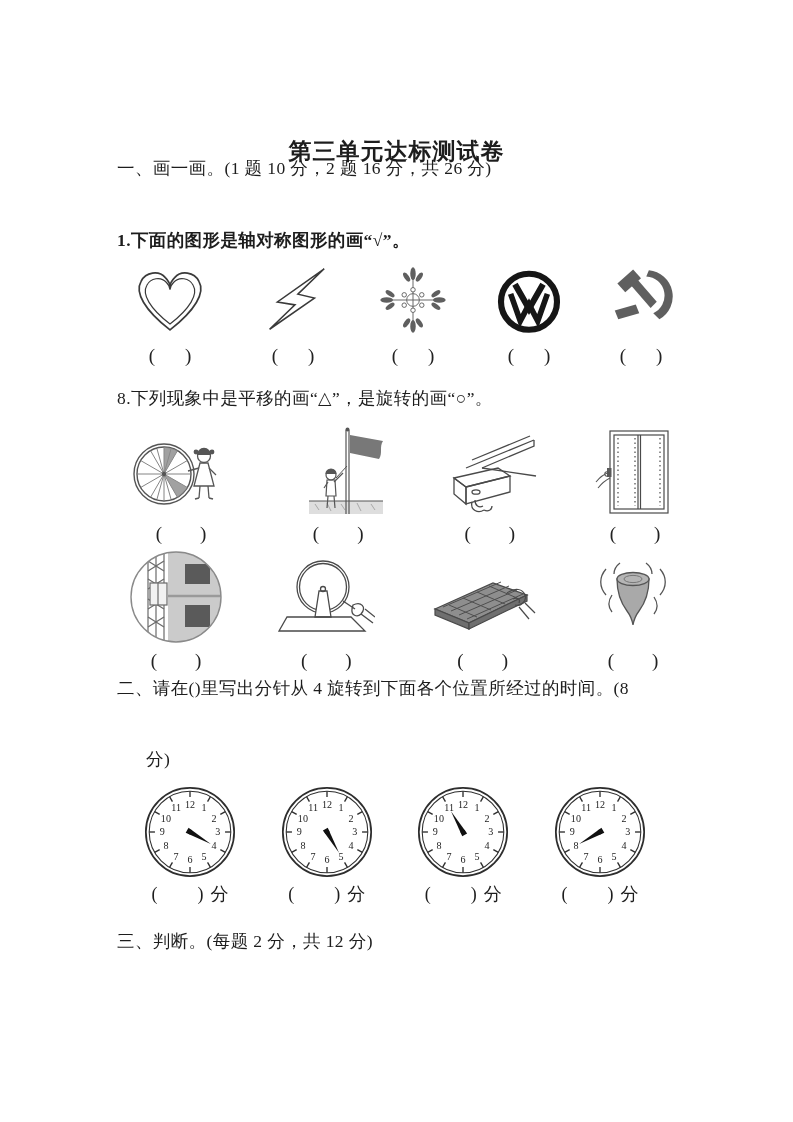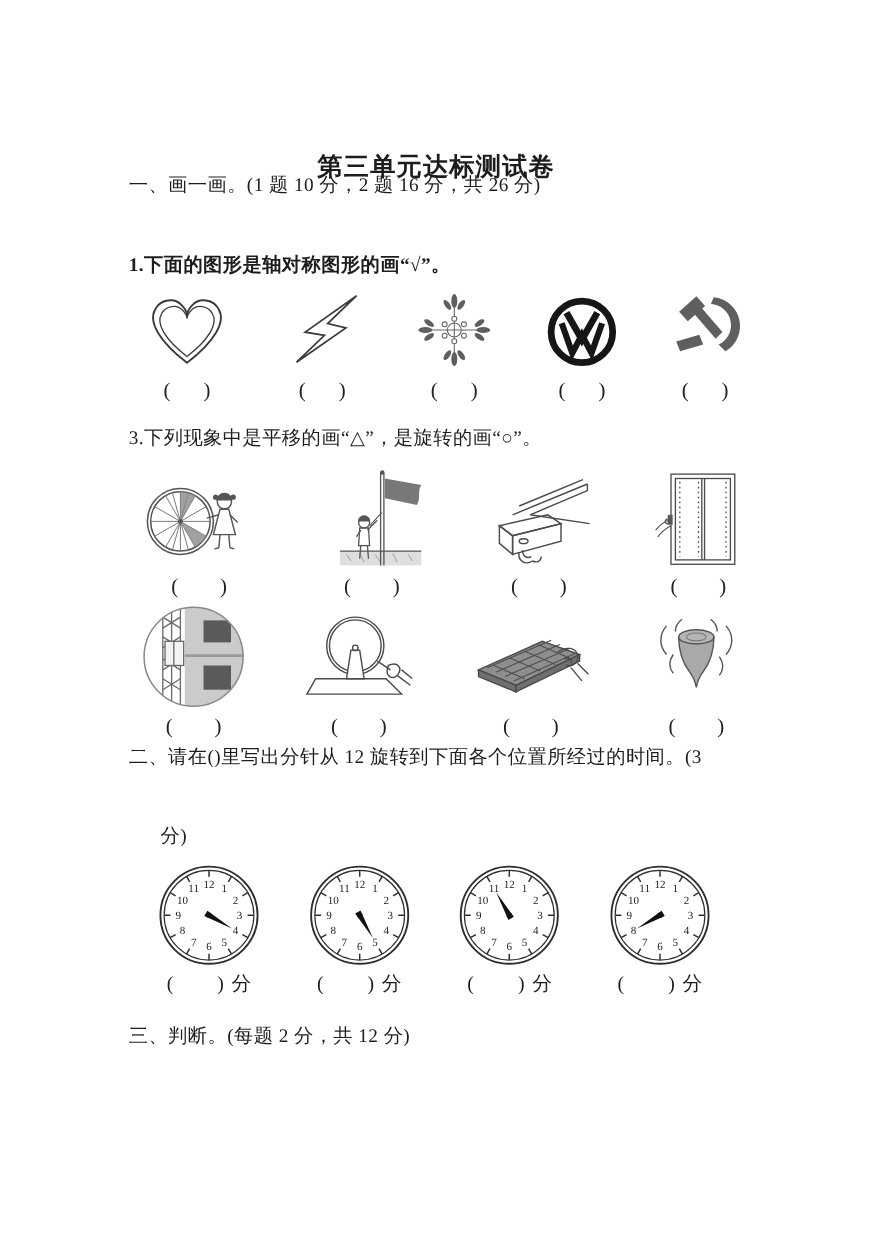--- a/index.html
+++ b/index.html
@@ -131,21 +131,21 @@
           <path d="M49,6 A30,30 0 0 1 61,62 L54,55 A22,22 0 0 0 46,13 Z"></path>
           <path d="M10,52 L34,45 L38,55 L14,62 Z"></path>
           <path d="M25,19 L32,12 L58,42 L51,49 Z"></path>
           <path d="M13,21 L31,5 L40,15 L22,31 Z"></path>
         </g>
       </svg>
       <div class="blank"><span>(</span><span class="gap"></span><span>)</span></div>
     </div>
   </div>
 
-  <div class="line q2-text">3.下列现象中是平移的画“△”，是旋转的画“○”。</div>
+  <div class="line q2-text">8.下列现象中是平移的画“△”，是旋转的画“○”。</div>
 
   <div class="figrow q2-row1">
 
     <div class="figcell">
       <svg width="106" height="90" viewBox="0 0 106 90">
         <g fill="none" stroke="#555" stroke-width="1.4">
           <circle cx="36" cy="46" r="30"></circle>
             <circle cx="36" cy="46" r="27"></circle>
         </g>
         <g stroke="#777" stroke-width="0.9">
@@ -338,21 +338,21 @@
           <path d="M70,14 C77,22 77,32 70,40"></path>
           <path d="M64,42 C68,48 68,54 64,59"></path>
           <path d="M30,8 C26,11 24,15 24,19"></path>
           <path d="M56,8 C60,11 62,15 62,19"></path>
         </g>
       </svg>
       <div class="blank widegap"><span>(</span><span class="gap"></span><span>)</span></div>
     </div>
   </div>
 
-  <div class="line sec2-line1">二、请在()里写出分针从 12 旋转到下面各个位置所经过的时间。(3</div>
+  <div class="line sec2-line1">二、请在()里写出分针从 4 旋转到下面各个位置所经过的时间。(8</div>
   <div class="line sec2-line2">分)</div>
 
   <div class="clock-row">
     <div class="clock-cell">
       <div class="clock-face"><svg width="96" height="96" viewBox="0 0 100 100">
             <circle cx="50" cy="50" r="46" fill="none" stroke="#2e2e2e" stroke-width="1.8"></circle>
             <circle cx="50" cy="50" r="42.5" fill="none" stroke="#2e2e2e" stroke-width="1.1"></circle>
             <line x1="68.3" y1="18.4" x2="71.3" y2="13.2" stroke="#2e2e2e" stroke-width="1.4"></line>
             <text x="64.5" y="28.5" text-anchor="middle" font-size="10.5" font-family="Liberation Serif, DejaVu Serif, serif" fill="#222">1</text>
             <line x1="81.6" y1="31.7" x2="86.8" y2="28.7" stroke="#2e2e2e" stroke-width="1.4"></line>

